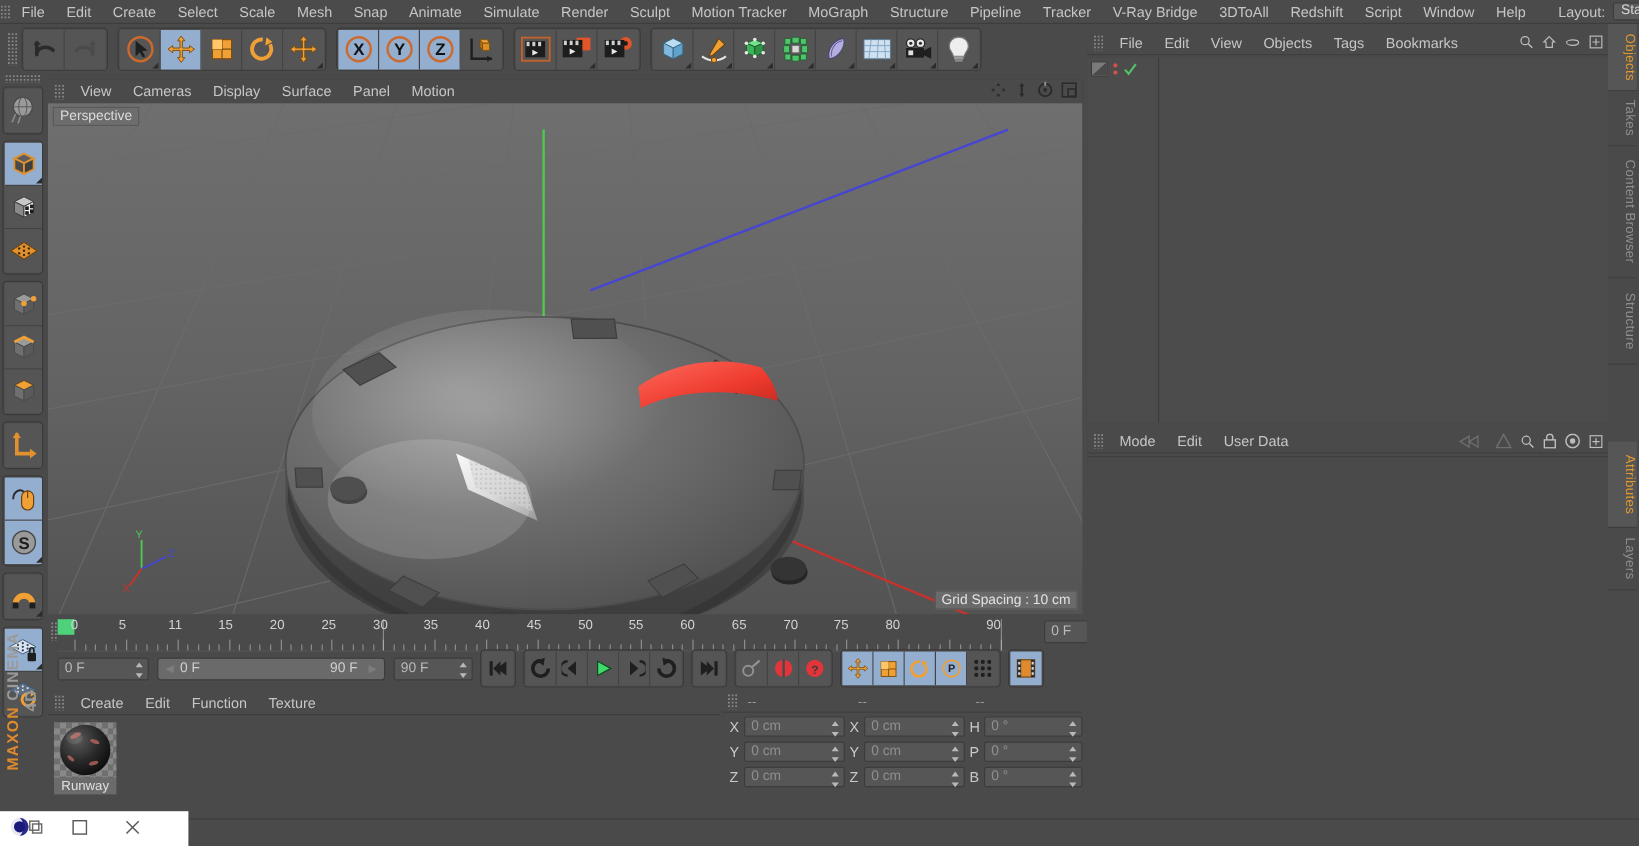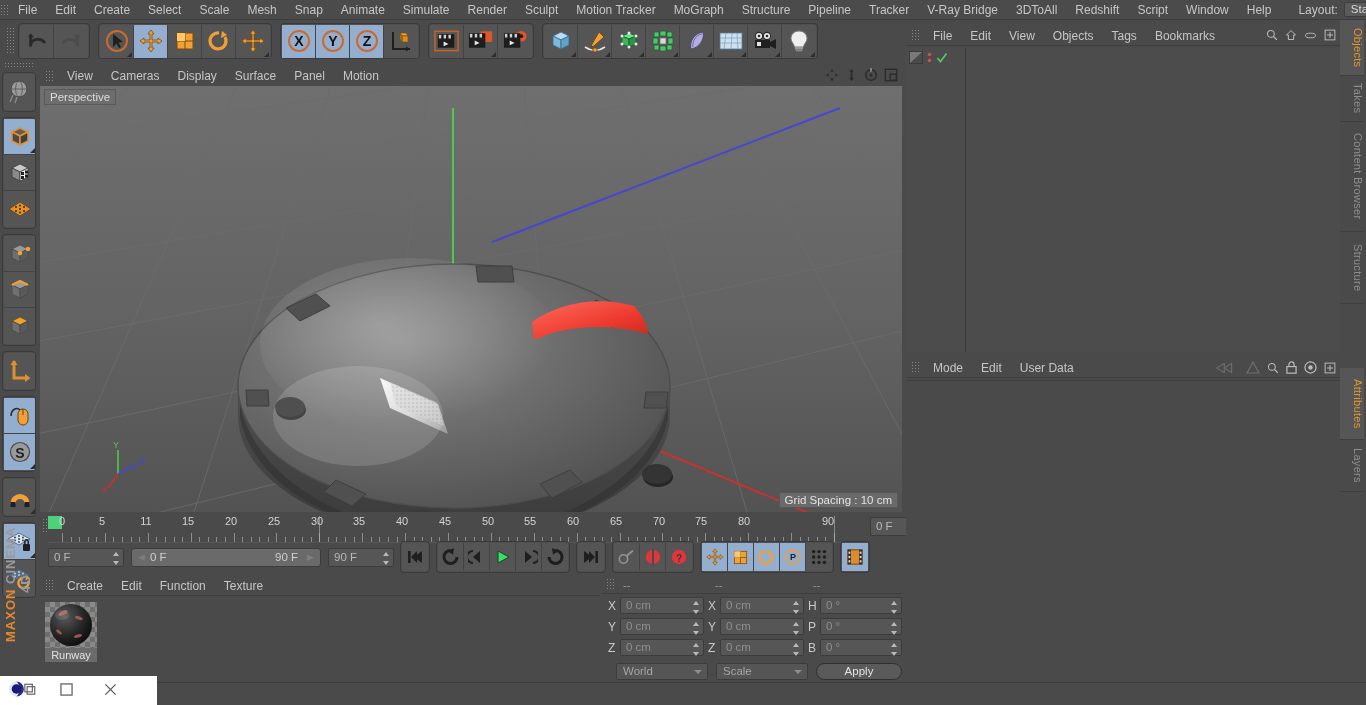--- a/index.html
+++ b/index.html
@@ -1178,31 +1178,20 @@
       <span class="clab" style="margin-left:4px;">B</span>
       <div class="cfield" style="width:82px;">
         <span>0 °</span>
         <span class="spin">
             <i class="u"></i>
             <i class="d"></i>
           </span>
       </div>
     </div>
 
-    <div class="crow" style="margin-top:5px;">
-      <div class="dropdown" style="width:94px;margin-left:8px;">
-        <span>World</span>
-        <span class="arr"></span>
-      </div>
-      <div class="dropdown" style="width:94px;margin-left:8px;">
-        <span>Scale</span>
-        <span class="arr"></span>
-      </div>
-      <div class="applybtn" style="width:88px;margin-left:8px;">Apply</div>
-    </div>
   </div>
 
   <div class="objmgr">
     <div class="panelhdr" style="position:relative;">
       <div class="handle" style="margin-left:5px;"></div>
       <div class="mi">File</div>
       <div class="mi">Edit</div>
       <div class="mi">View</div>
       <div class="mi">Objects</div>
       <div class="mi">Tags</div>

